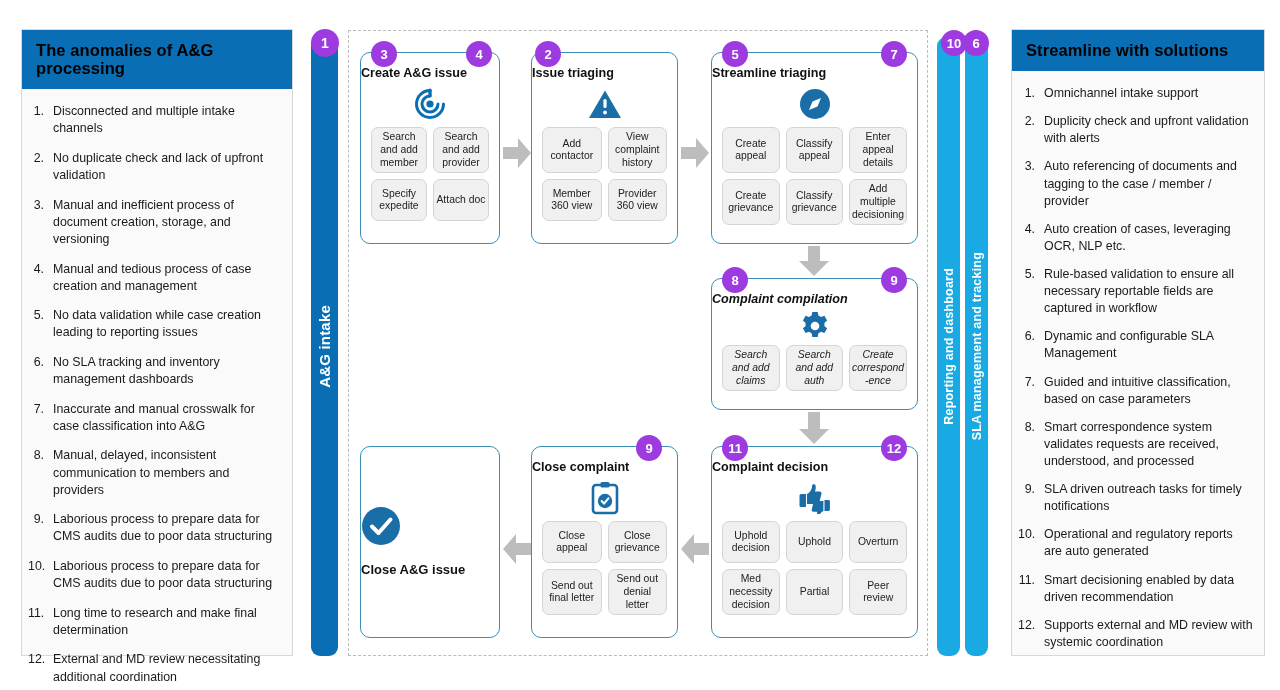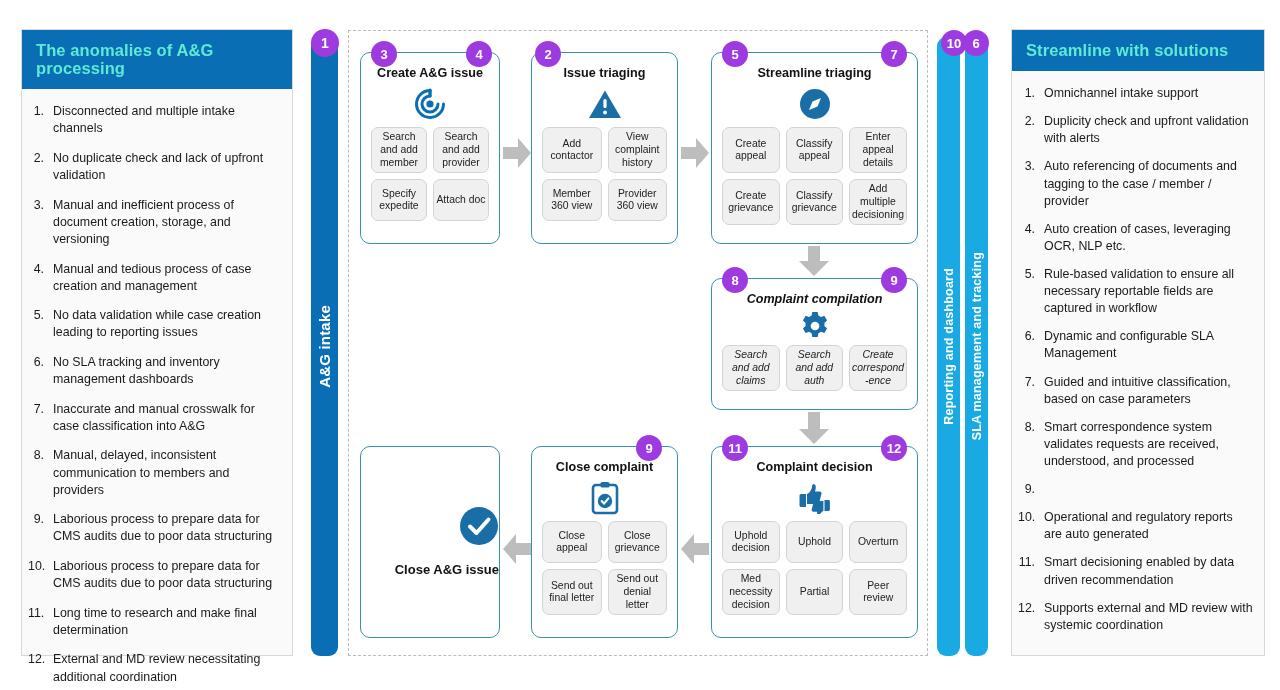--- a/index.html
+++ b/index.html
@@ -17,21 +17,21 @@
     position: absolute;
     border: 1px solid #d8d8d8;
     background: #fafafa;
     display: flex; flex-direction: column;
   }
   #panel-left  { left: 21px;   top: 29px; width: 272px; height: 627px; }
   #panel-right { left: 1011px; top: 29px; width: 254px; height: 627px; }
 
   .panel-header {
     background: #0a6eb4;
-    color: #5eead4;
+    color: #000000;
     font-size: 16.5px;
     font-weight: bold;
     padding: 11px 14px 12px 14px;
     line-height: 1.1;
     letter-spacing: .1px;
   }
   .panel-body { padding: 14px 10px 8px 6px; flex: 1; }
 
   ol.numlist { margin: 0; padding: 0; list-style: none; }
   ol.numlist li {
@@ -97,21 +97,21 @@
 
   
   .stage {
     position: absolute;
     border: 1.6px solid #3a8fb7;
     border-radius: 10px;
     background: #ffffff;
     z-index: 5;
   }
   .stage-title {
-    text-align: center;
+    text-align: left;
     font-size: 12.6px;
     font-weight: bold;
     color: #111111;
     line-height: 1.22;
     padding-top: 13px;
   }
   .stage-icon {
     display: flex; align-items: center; justify-content: center;
     height: 46px;
   }
@@ -139,21 +139,21 @@
   #stage-create     { left: 360px; top: 52px;  width: 140px; height: 192px; }
   #stage-issue      { left: 531px; top: 52px;  width: 147px; height: 192px; }
   #stage-complaint  { left: 711px; top: 52px;  width: 207px; height: 192px; }
   #stage-compile    { left: 711px; top: 278px; width: 207px; height: 132px; font-style: italic; }
   #stage-decision   { left: 711px; top: 446px; width: 207px; height: 192px; }
   #stage-close-cmp  { left: 531px; top: 446px; width: 147px; height: 192px; }
   #stage-close-ag   { left: 360px; top: 446px; width: 140px; height: 192px; }
 
   #stage-close-ag .ag-inner {
     display: flex; flex-direction: column;
-    align-items: flex-end; justify-content: center;
+    align-items: flex-start; justify-content: center;
     height: 100%;
     gap: 12px;
   }
   #stage-close-ag .ag-label {
     font-size: 13px; font-weight: bold; color: #111; text-align: center; line-height: 1.25;
   }
 
   
   .arrow { position: absolute; z-index: 4; }
   .arrow svg { display: block; }
@@ -250,20 +250,21 @@
         <li>
             <span class="num">7.</span>
             <span class="txt">Guided and intuitive classification, based on case parameters</span>
           </li>
         <li>
             <span class="num">8.</span>
             <span class="txt">Smart correspondence system validates requests are received, understood, and processed</span>
           </li>
         <li>
             <span class="num">9.</span>
+            <span class="txt">SLA driven outreach tasks for timely notifications</span>
           </li>
         <li>
             <span class="num">10.</span>
             <span class="txt">Operational and regulatory reports are auto generated</span>
           </li>
         <li>
             <span class="num">11.</span>
             <span class="txt">Smart decisioning enabled by data driven recommendation</span>
           </li>
         <li>

